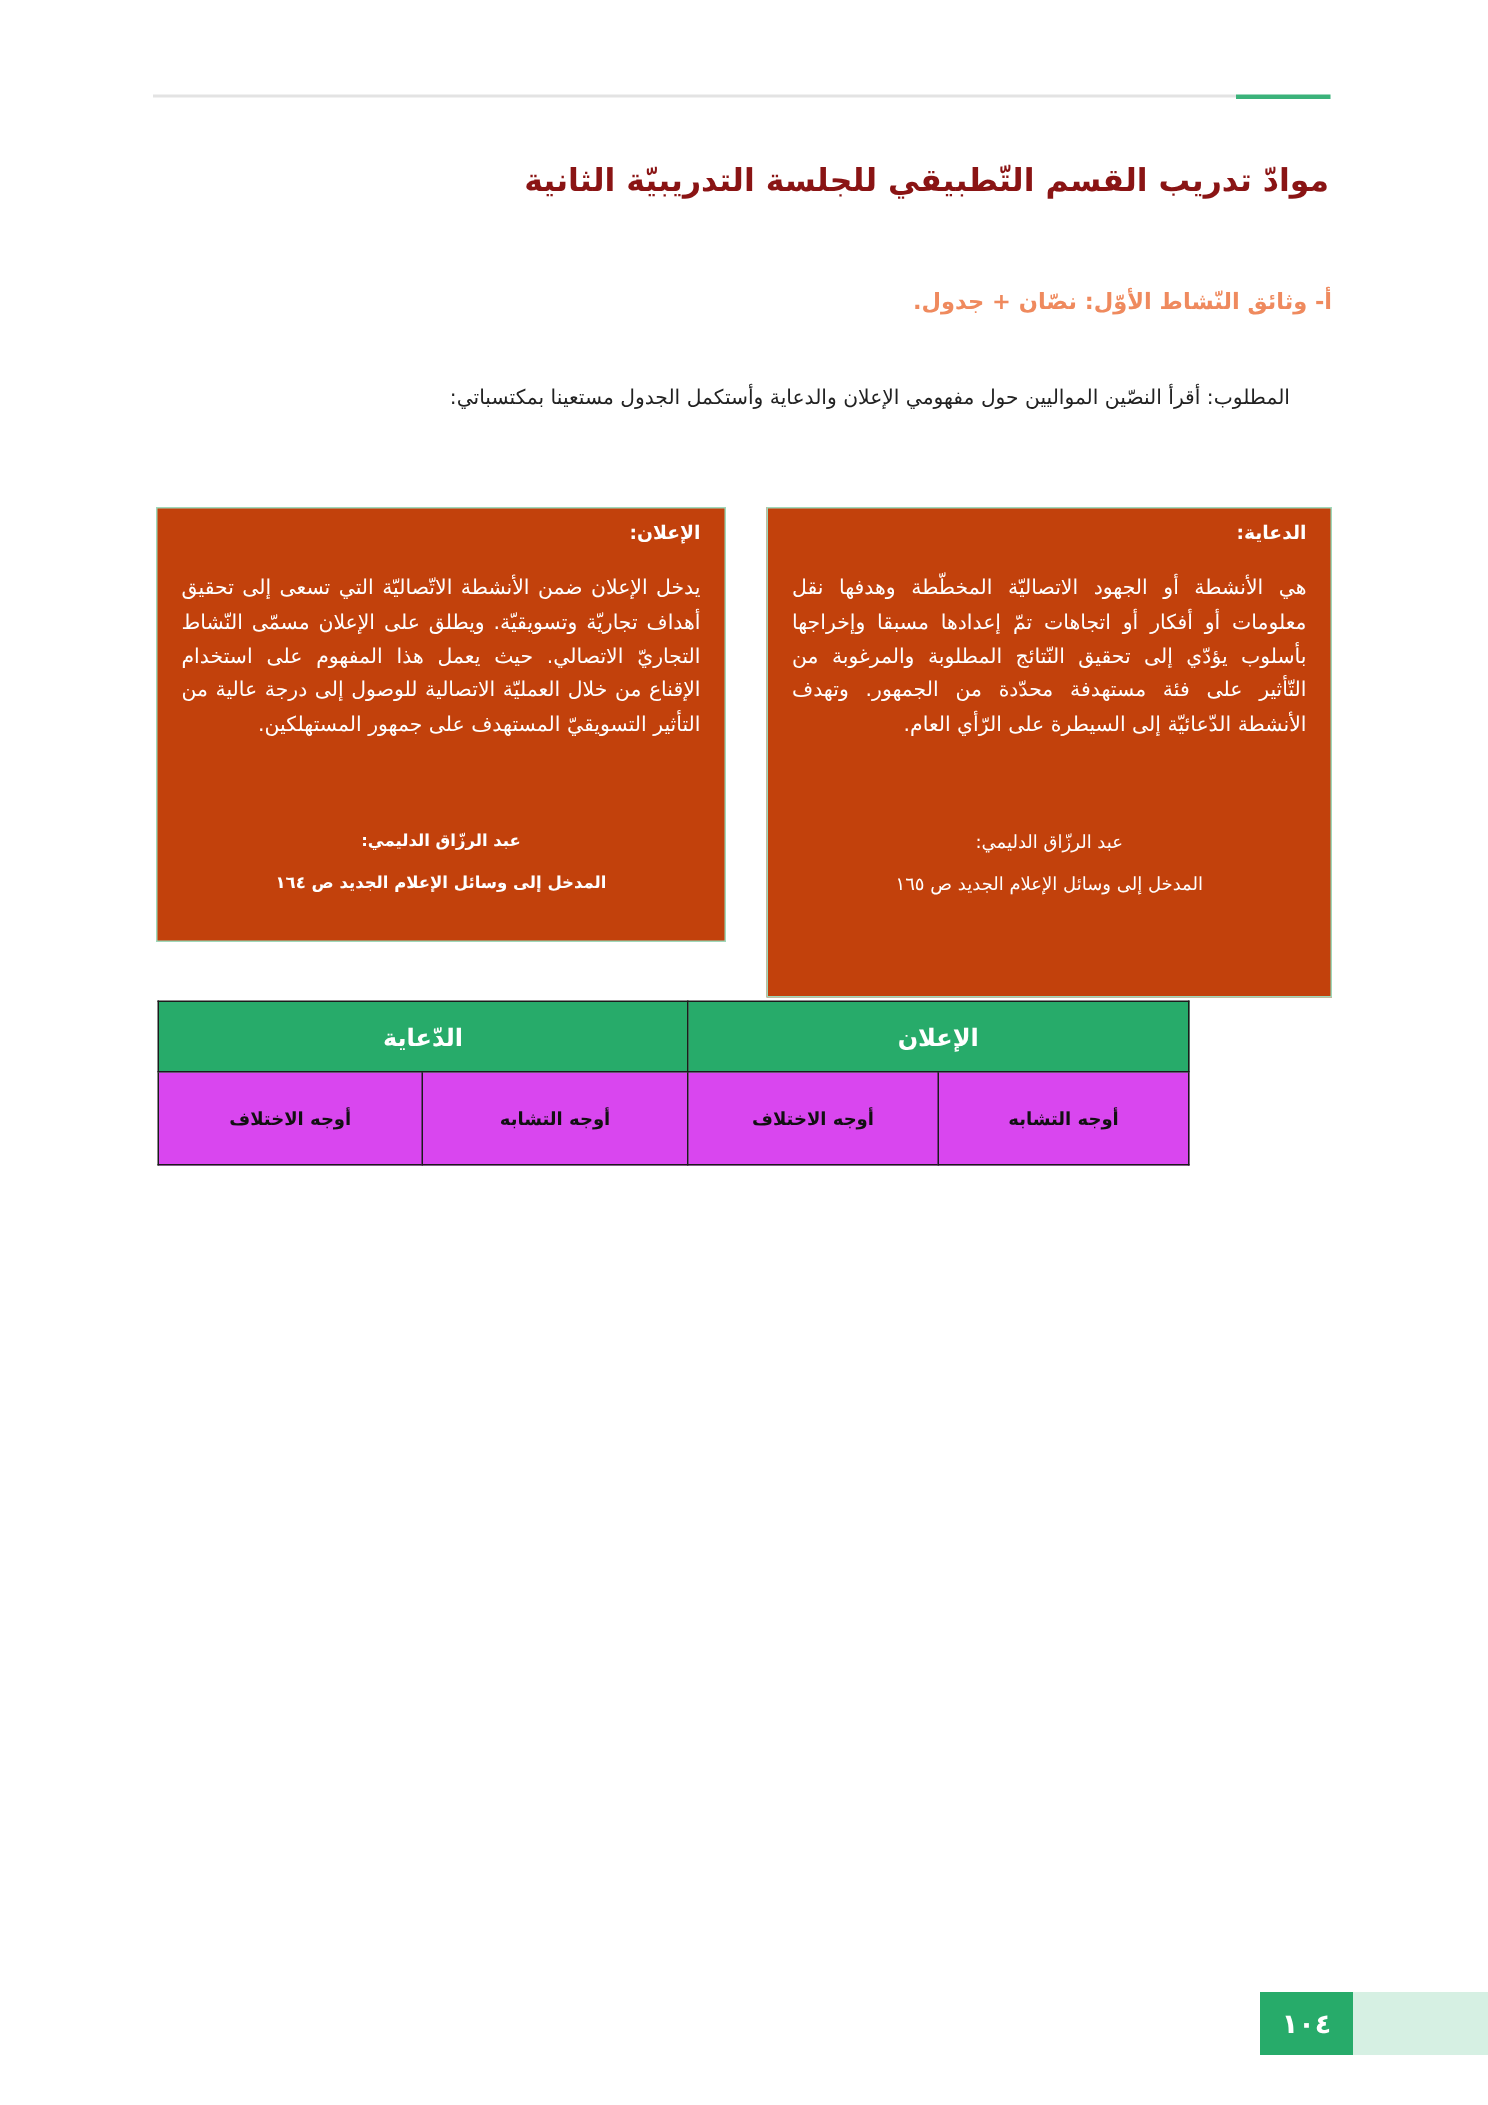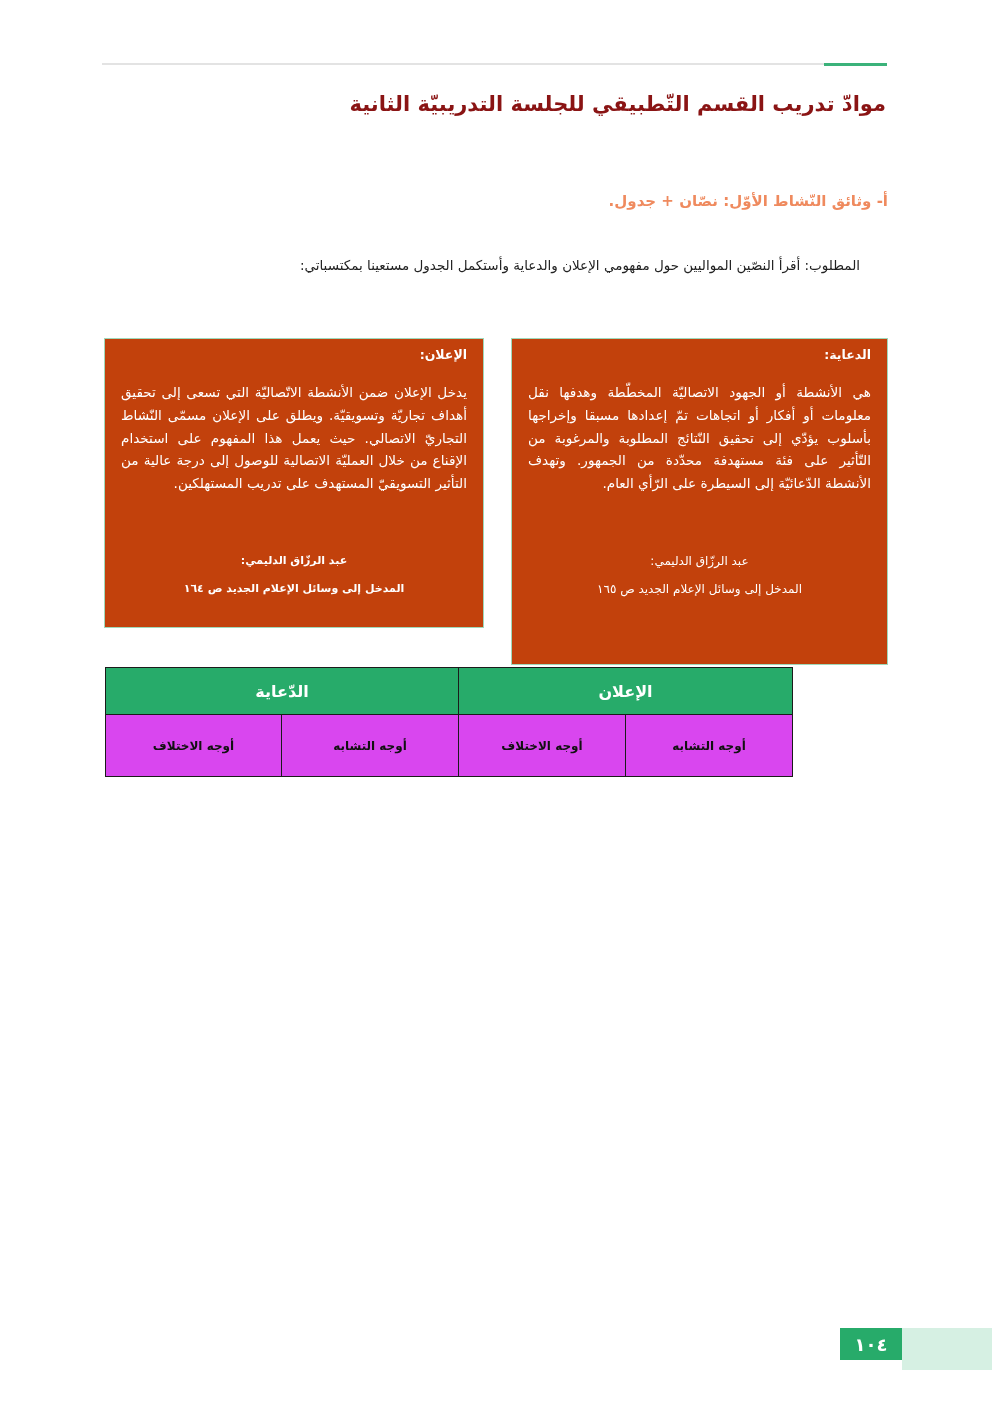--- a/index.html
+++ b/index.html
@@ -1,39 +1,39 @@
 <!DOCTYPE html>
 <html><head>
 <meta charset="utf-8">
 <style>
   html, body { margin: 0; padding: 0; background: #ffffff; }
   body { width: 992px; height: 1403px; position: relative; overflow: hidden; font-family: "DejaVu Sans", sans-serif; }
   .abs { position: absolute; }
   .top-rule { left: 102px; top: 63px; width: 722px; height: 2px; background: #e3e3e3; }
   .top-accent { left: 824px; top: 63px; width: 63px; height: 3px; background: #3bb27a; }
-  .title { right: 106px; top: 92px; font-size: 21px; font-weight: bold; color: #8a1414; direction: rtl; white-space: nowrap; }
+  .title { right: 106px; top: 108px; font-size: 21px; font-weight: bold; color: #8a1414; direction: rtl; white-space: nowrap; }
   .subhead { right: 104px; top: 192px; font-size: 15px; font-weight: bold; color: #ef8a5e; direction: rtl; white-space: nowrap; }
   .instruction { right: 132px; top: 257px; font-size: 13.5px; color: #222; direction: rtl; white-space: nowrap; }
   .box { background: #c2410c; color: #ffffff; direction: rtl; box-sizing: border-box; border: 1px solid #9fd8b9; }
   .box-right { left: 511px; top: 338px; width: 377px; height: 327px; }
   .box-left { left: 104px; top: 338px; width: 380px; height: 290px; }
   .box .box-title { position: absolute; right: 16px; top: 8px; font-size: 12.5px; font-weight: bold; }
   .box .box-text { position: absolute; right: 16px; left: 16px; top: 42px; font-size: 13.6px; line-height: 22.8px; text-align: justify; text-align-last: right; }
   .box .box-author { position: absolute; left: 0; right: 0; top: 215px; text-align: center; font-size: 12px; }
   .box .box-source { position: absolute; left: 0; right: 0; top: 243px; text-align: center; font-size: 12px; }
   .box-left .box-author, .box-left .box-source { font-weight: bold; font-size: 11px; }
   .box-left .box-text { font-size: 13.6px; }
   table.cmp { position: absolute; left: 105px; top: 667px; border-collapse: collapse; direction: rtl; table-layout: fixed; }
   table.cmp td, table.cmp th { padding: 1px; box-sizing: border-box; }
   .hdr-group { background: #27ab6a; color: #ffffff; font-size: 16px; font-weight: bold; height: 47px; text-align: center; border: 1px solid #1b1b1b; }
   .hdr-sub { background: #d946ef; color: #111; font-size: 12px; font-weight: bold; height: 62px; text-align: center; border: 1px solid #1b1b1b; }
   .body-cell { height: 508px; background: #ffffff; border-left: 1px solid #444; border-right: 1px solid #444; border-bottom: 2px solid #888; }
   .row-label { background: #fcc3ad; color: #111; font-size: 15px; font-weight: bold; text-align: center; border: 1px solid #555; border-bottom: 2px solid #888; }
   .blank-corner { background: #ffffff; border: none !important; }
-  .page-num { left: 840px; top: 1328px; width: 62px; height: 32px; background: #27ab6a; color: #fff; font-weight: bold; font-size: 18px; display: flex; align-items: center; justify-content: center; }
+  .page-num { left: 840px; top: 1328px; width: 62px; height: 42px; background: #27ab6a; color: #fff; font-weight: bold; font-size: 18px; display: flex; align-items: center; justify-content: center; }
   .page-band { left: 902px; top: 1328px; width: 90px; height: 42px; background: #d6f0e3; }
 </style>
 </head>
 <body>
 
 <div class="abs top-rule"></div>
 <div class="abs top-accent"></div>
 
 <div class="abs title">موادّ تدريب القسم التّطبيقي للجلسة التدريبيّة الثانية</div>
 <div class="abs subheading subhead">أ- وثائق النّشاط الأوّل: نصّان + جدول.</div>
@@ -41,21 +41,21 @@
 
 <div class="abs box box-right">
   <div class="box-title">الدعاية:</div>
   <div class="box-text">هي الأنشطة أو الجهود الاتصاليّة المخطّطة وهدفها نقل معلومات أو أفكار أو اتجاهات تمّ إعدادها مسبقا وإخراجها بأسلوب يؤدّي إلى تحقيق النّتائج المطلوبة والمرغوبة من التّأثير على فئة مستهدفة محدّدة من الجمهور. وتهدف الأنشطة الدّعائيّة إلى السيطرة على الرّأي العام.</div>
   <div class="box-author">عبد الرزّاق الدليمي:</div>
   <div class="box-source">المدخل إلى وسائل الإعلام الجديد ص ١٦٥</div>
 </div>
 
 <div class="abs box box-left">
   <div class="box-title">الإعلان:</div>
-  <div class="box-text">يدخل الإعلان ضمن الأنشطة الاتّصاليّة التي تسعى إلى تحقيق أهداف تجاريّة وتسويقيّة. ويطلق على الإعلان مسمّى النّشاط التجاريّ الاتصالي. حيث يعمل هذا المفهوم على استخدام الإقناع من خلال العمليّة الاتصالية للوصول إلى درجة عالية من التأثير التسويقيّ المستهدف على تدريب المستهلكين.</div>
+  <div class="box-text">يدخل الإعلان ضمن الأنشطة الاتّصاليّة التي تسعى إلى تحقيق أهداف تجاريّة وتسويقيّة. ويطلق على الإعلان مسمّى النّشاط التجاريّ الاتصالي. حيث يعمل هذا المفهوم على استخدام الإقناع من خلال العمليّة الاتصالية للوصول إلى درجة عالية من التأثير التسويقيّ المستهدف على جمهور المستهلكين.</div>
   <div class="box-author">عبد الرزّاق الدليمي:</div>
   <div class="box-source">المدخل إلى وسائل الإعلام الجديد ص ١٦٤</div>
 </div>
 
 <table class="cmp">
   <colgroup>
     <col style="width:95px">
     <col style="width:167px">
     <col style="width:167px">
     <col style="width:177px">

